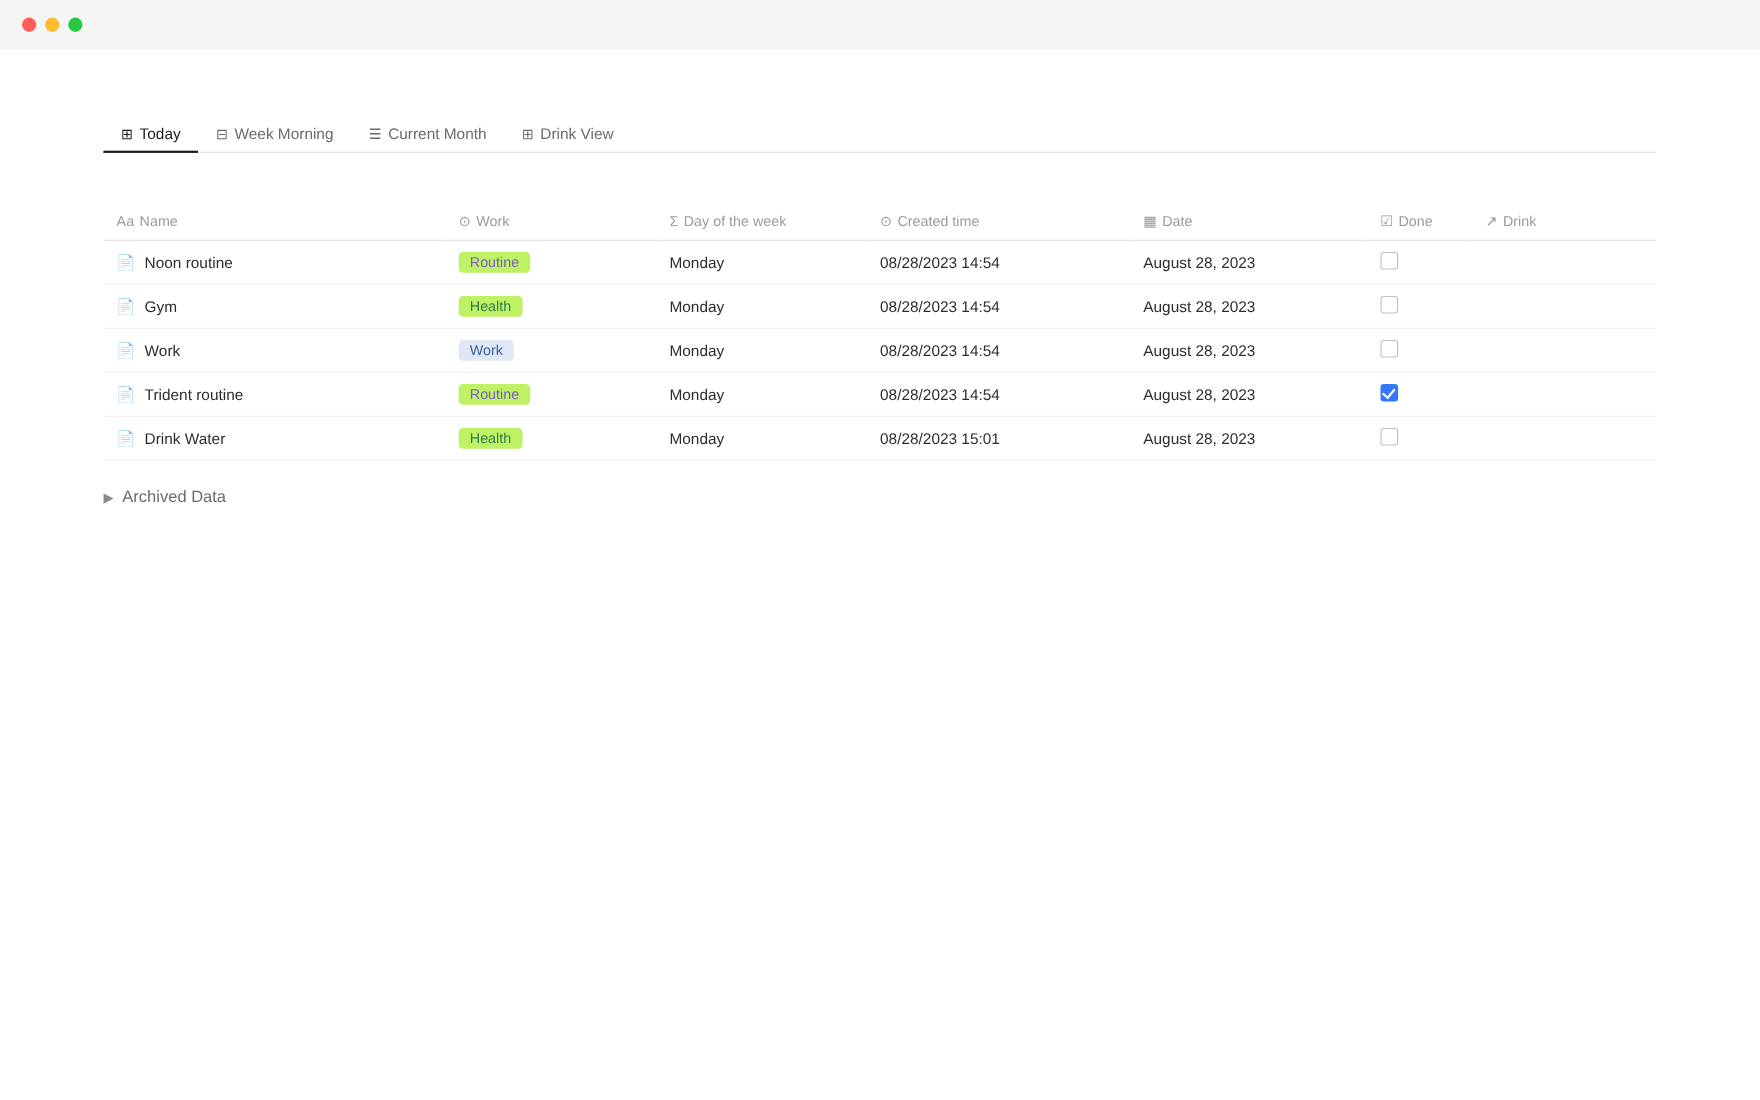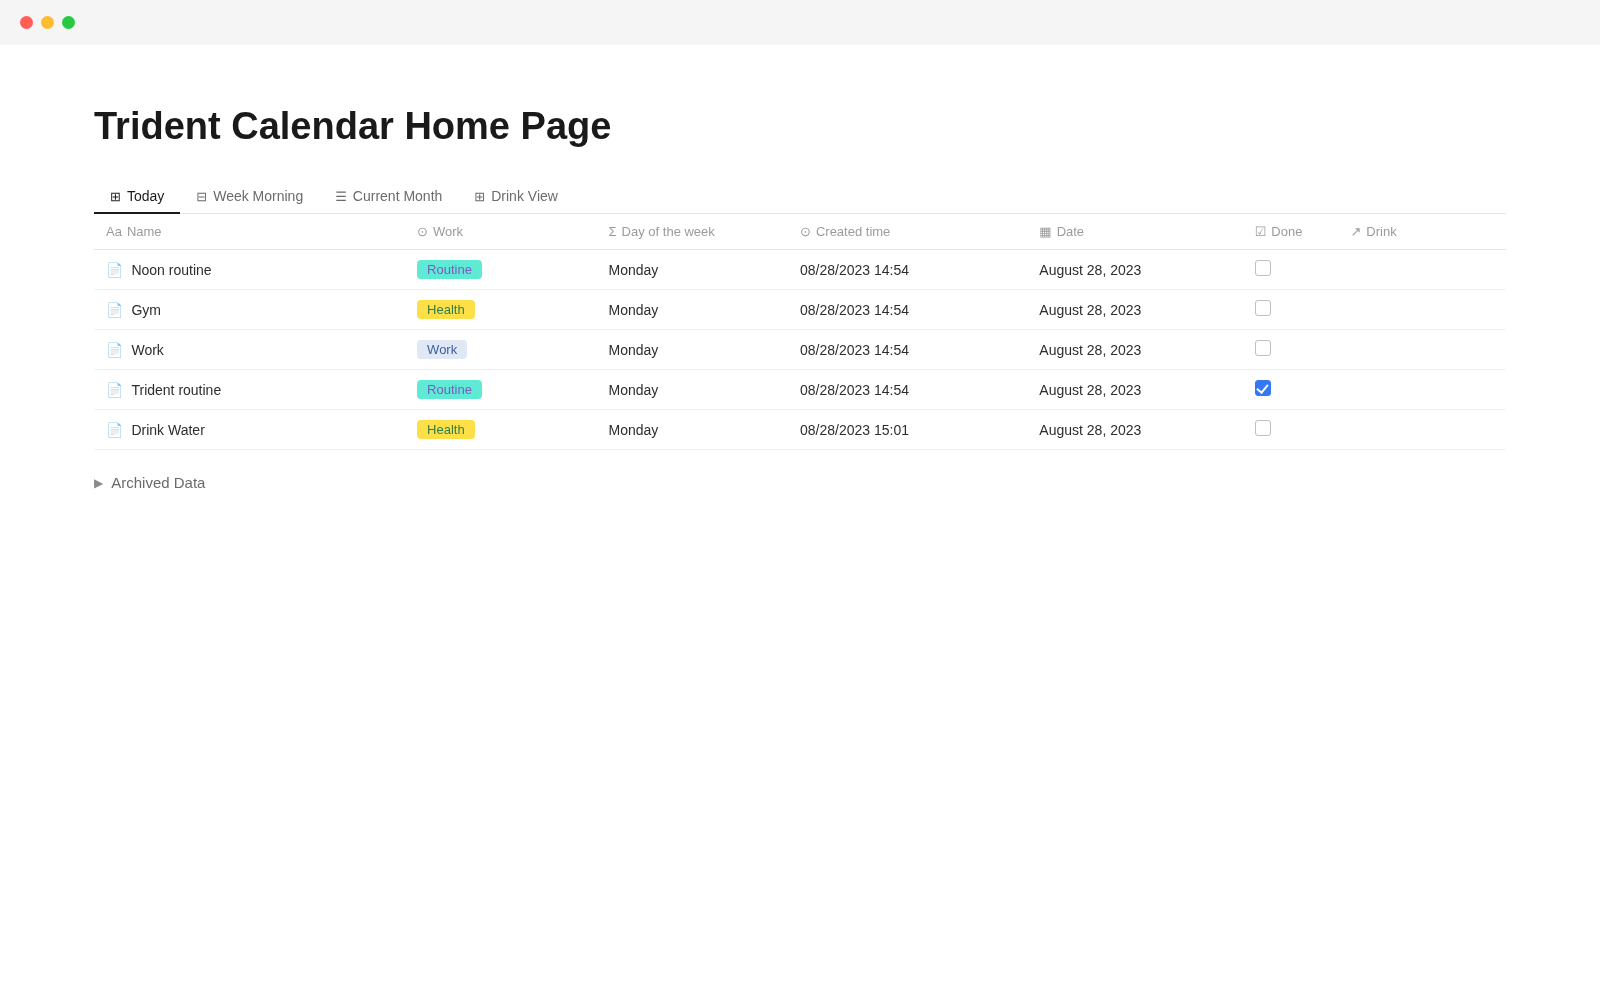--- a/index.html
+++ b/index.html
@@ -82,20 +82,21 @@
       padding: 10px 12px;
       font-size: 13px;
       font-weight: 400;
       color: #9b9b9b;
       white-space: nowrap;
     }
     thead th .th-inner {
       display: flex;
       align-items: center;
       gap: 5px;
+      margin-top: 44px;
     }
     tbody tr {
       border-bottom: 1px solid #f0f0f0;
     }
     tbody td {
       padding: 10px 12px;
       font-size: 14px;
       color: #2d2d2d;
       vertical-align: middle;
     }
@@ -113,25 +114,25 @@
 
     
     .tag {
       display: inline-block;
       padding: 2px 10px;
       border-radius: 4px;
       font-size: 13px;
       font-weight: 400;
     }
     .tag-routine {
-      background: #5eead4;
+      background: #bef264;
       color: #7c5cbf;
     }
     .tag-health {
-      background: #fde047;
+      background: #bef264;
       color: #2e7d4f;
     }
     .tag-work {
       background: #e0e8f5;
       color: #3b5fa0;
     }
 
     
     .cb-cell {
       text-align: left;
@@ -191,21 +192,20 @@
 <body>
 
 <div class="titlebar">
   <span class="traffic-light" style="background:#ff5f57;"></span>
   <span class="traffic-light" style="background:#febc2e;"></span>
   <span class="traffic-light" style="background:#28c840;"></span>
 </div>
 
 <div class="main">
 
-  <h1 class="page-title">Trident Calendar Home Page</h1>
 
   <div class="tabs">
     <div class="tab active">
       <span class="tab-icon">⊞</span>
       <span>Today</span>
     </div>
     <div class="tab">
       <span class="tab-icon">⊟</span>
       <span>Week Morning</span>
     </div>

